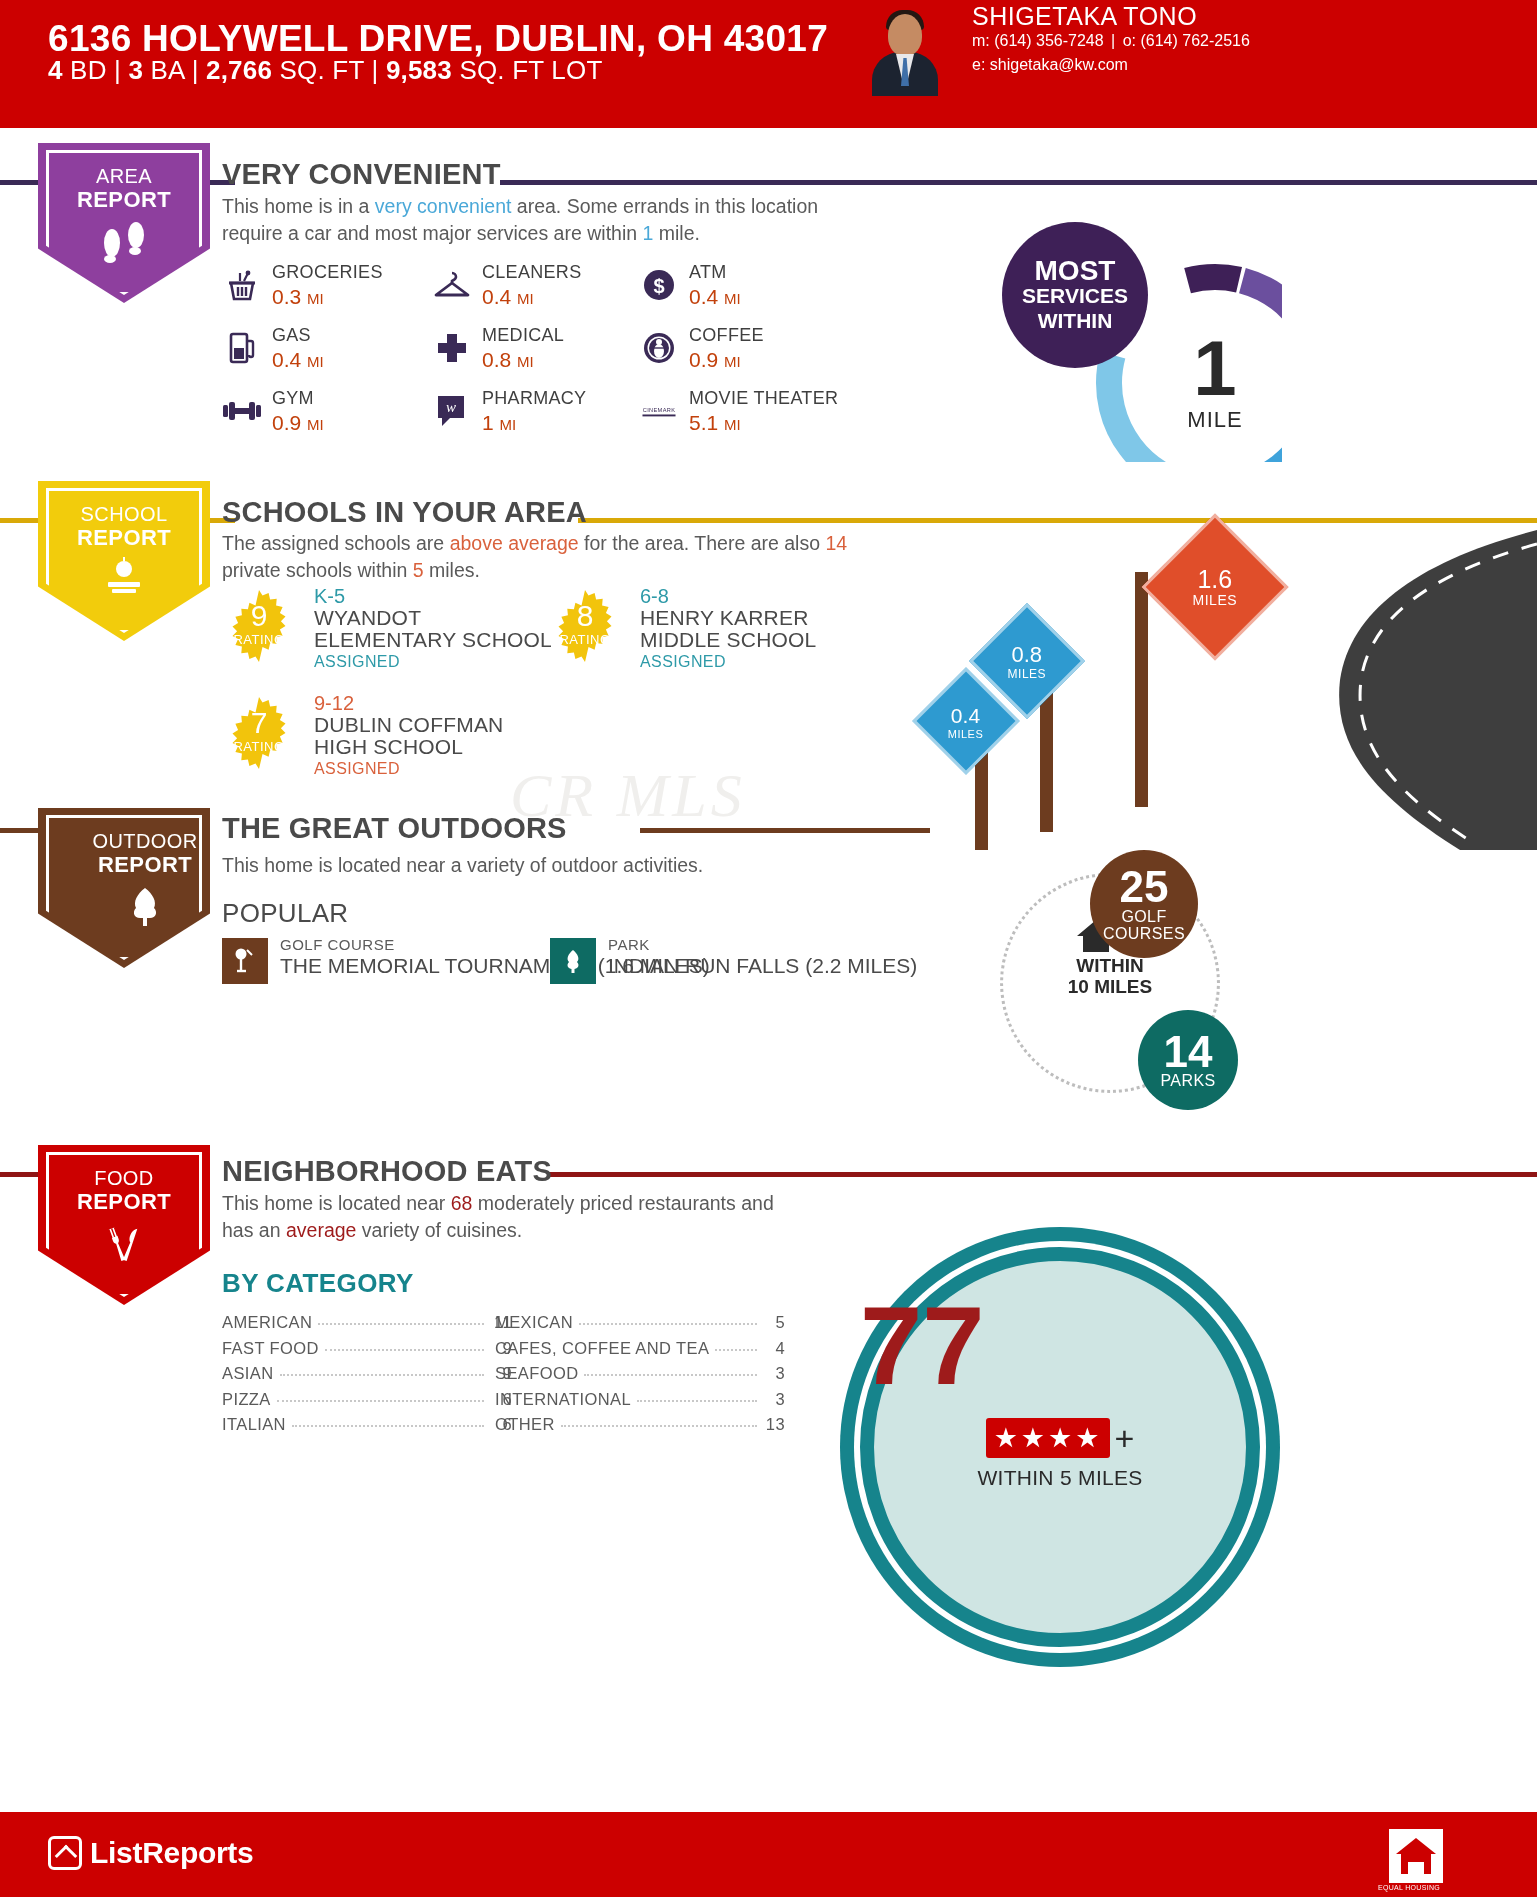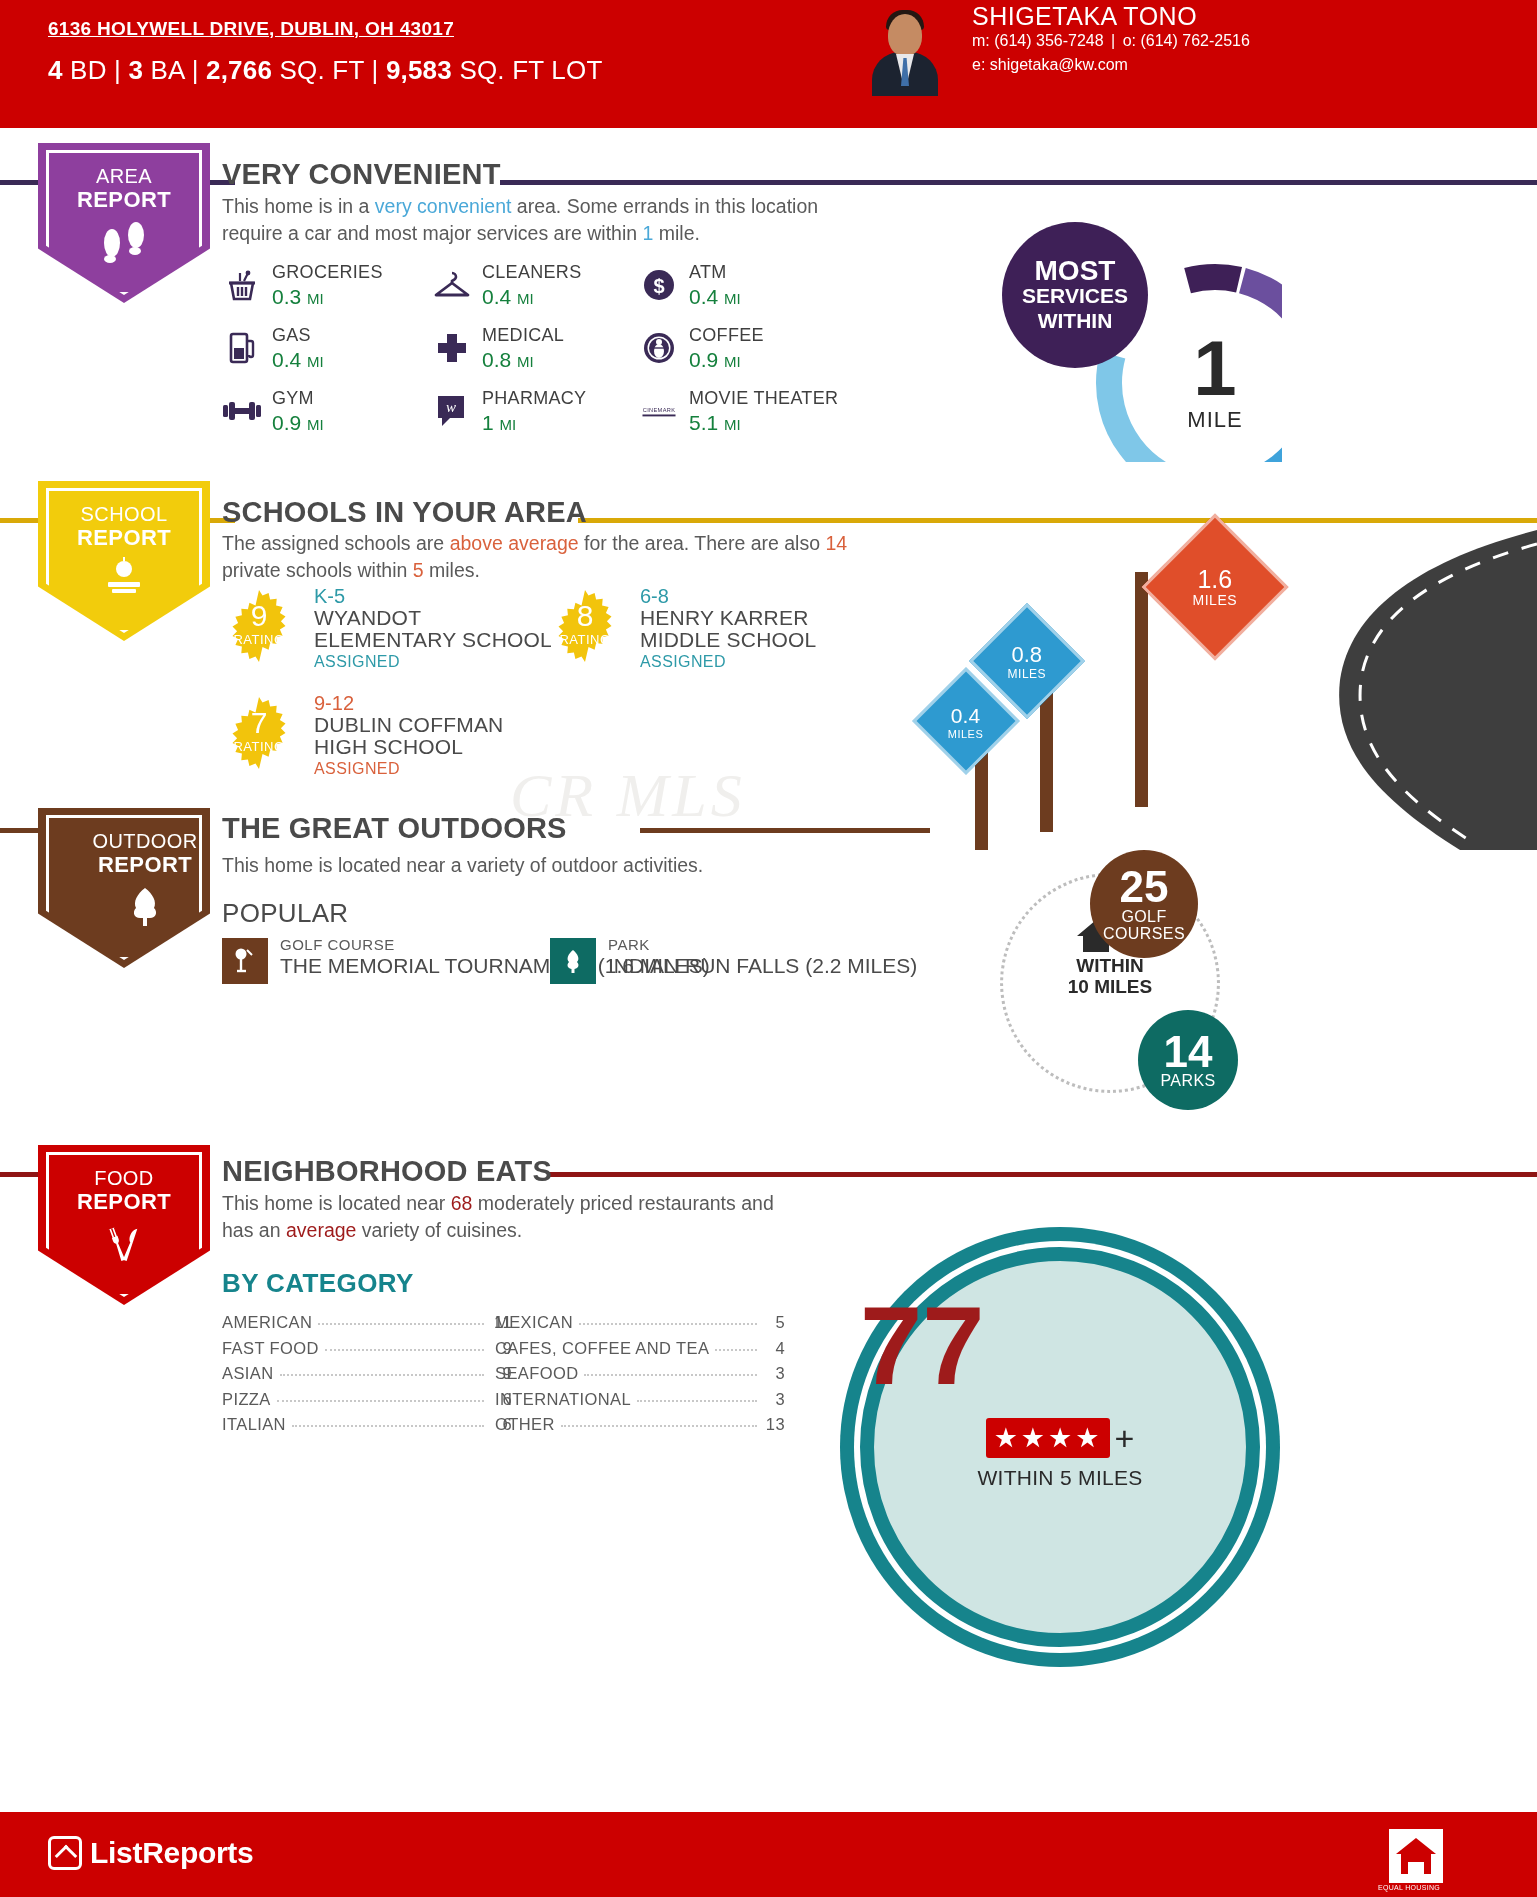--- a/index.html
+++ b/index.html
@@ -13,21 +13,21 @@
 
   
   .header {
     height: 128px;
     background: #cc0000;
     position: relative;
     color: #fff;
   }
   .hdr-addr {
     position: absolute; left: 48px; top: 18px;
-    font-size: 19px; font-weight: bold; letter-spacing: .3px; text-decoration: underline;
+    font-size: 37px; font-weight: bold; letter-spacing: .3px;
   }
   .hdr-stats {
     position: absolute; left: 48px; top: 55px;
     font-size: 26px; letter-spacing: .2px;
   }
   .hdr-stats b { font-weight: bold; }
   .agent-photo {
     position: absolute; left: 866px; top: 6px;
     width: 78px; height: 90px;
     overflow: hidden;
@@ -117,21 +117,21 @@
     display: flex; align-items: center; justify-content: center;
     color: #3a2a56;
   }
   .am-name {
     position: absolute; left: 50px; top: 0;
     font-size: 18px; color: #3f3f3f; letter-spacing: .3px;
     white-space: nowrap;
   }
   .am-dist {
     position: absolute; left: 50px; top: 23px;
-    font-size: 21px; color: #15803d;
+    font-size: 21px; color: #c2410c;
   }
   .am-dist span { font-size: 15px; }
 
   
   .donut-wrap { position: absolute; left: 1002px; top: 222px; width: 280px; height: 240px; }
   .donut-center {
     position: absolute; left: 138px; top: 86px;
     width: 150px; height: 150px; border-radius: 50%;
     background: #fff; display: flex; flex-direction: column;
     align-items: center; justify-content: center;

